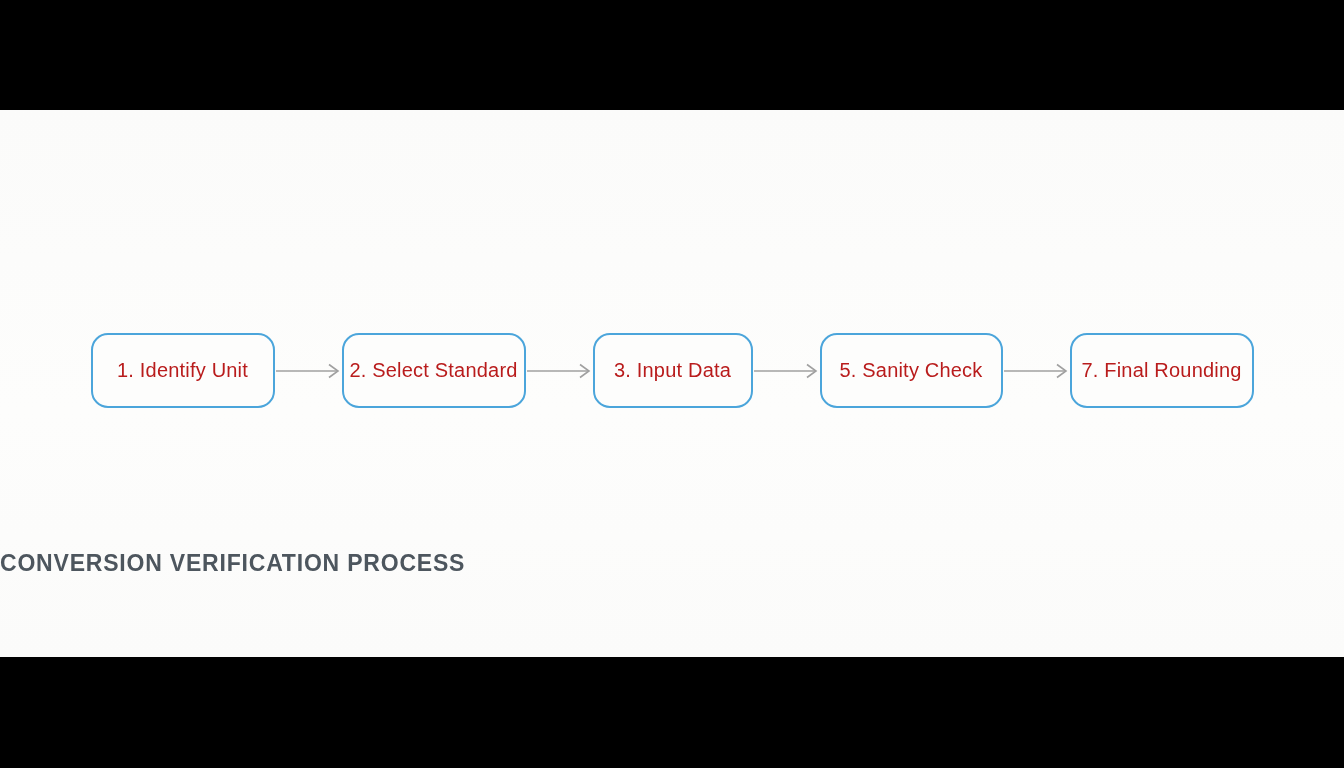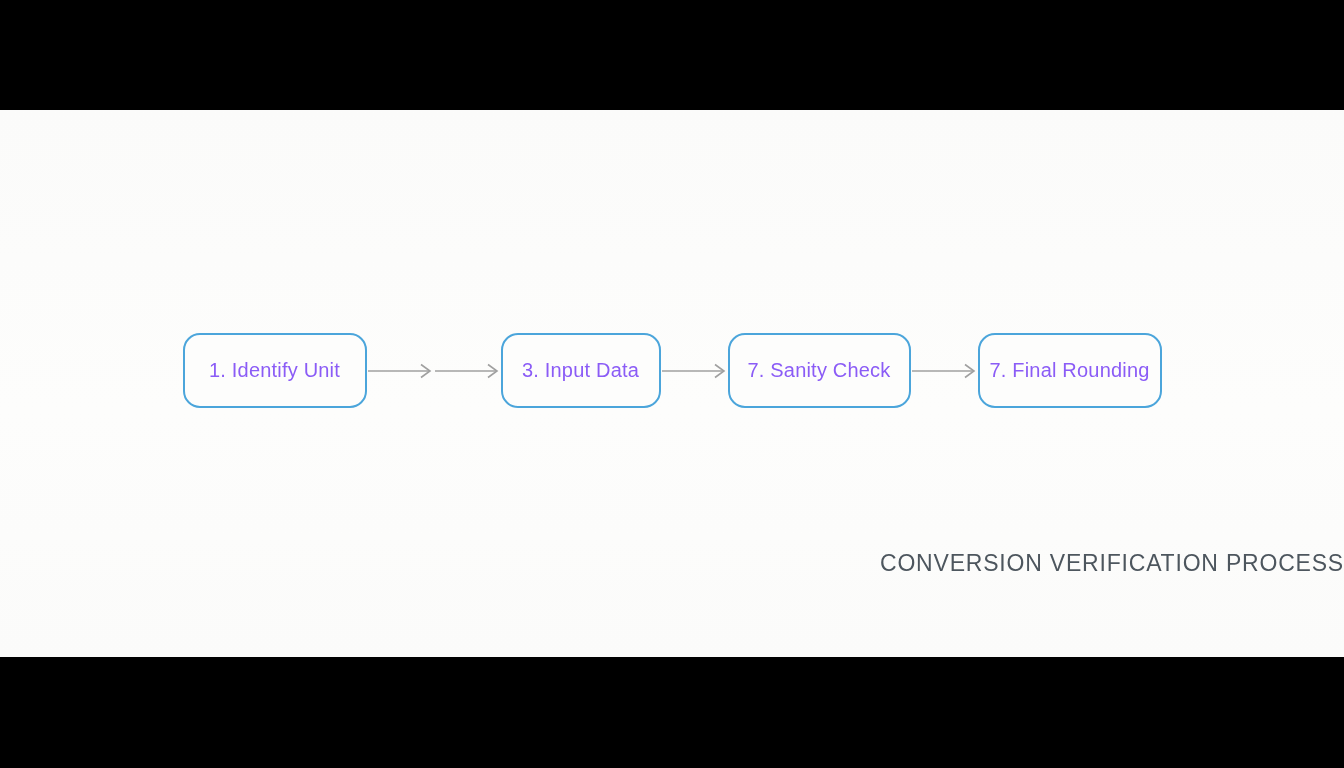--- a/index.html
+++ b/index.html
@@ -42,44 +42,45 @@
   }
   .step-box {
     height: 75px;
     border: 2.5px solid #4BA5DB;
     border-radius: 17px;
     background: #fdfdfc;
     display: flex;
     align-items: center;
     justify-content: center;
     box-sizing: border-box;
-    color: #8b5cf6;
+    color: #b91c1c;
     font-size: 20px;
     letter-spacing: 0.2px;
     white-space: nowrap;
   }
   .step-box.w1 { width: 184px; }
   .step-box.w2 { width: 184px; }
   .step-box.w3 { width: 160px; }
   .step-box.w4 { width: 183px; }
   .step-box.w5 { width: 184px; }
   .arrow {
     width: 67px;
     height: 18px;
     flex: 0 0 auto;
   }
   .title {
     position: absolute;
     left: 0;
     top: 440px;
     width: 1344px;
-    text-align: right;
+    text-align: left;
     color: #4D565E;
     font-size: 23px;
     letter-spacing: 0.8px;
+    font-weight: bold;
   }
 </style>
 </head>
 <body>
 
 <div class="frame">
   <div class="letterbox top"></div>
 
   <div class="canvas">
 
@@ -87,37 +88,40 @@
 
       <div class="step-box w1">
         <span>1. Identify Unit</span>
       </div>
 
       <svg class="arrow" viewBox="0 0 67 18">
         <line x1="1" y1="9" x2="63" y2="9" stroke="#A0A0A0" stroke-width="1.6"></line>
         <polyline points="54,2.5 63,9 54,15.5" fill="none" stroke="#A0A0A0" stroke-width="1.6"></polyline>
       </svg>
 
+      <div class="step-box w2">
+        <span>2. Select Standard</span>
+      </div>
 
       <svg class="arrow" viewBox="0 0 67 18">
         <line x1="1" y1="9" x2="63" y2="9" stroke="#A0A0A0" stroke-width="1.6"></line>
         <polyline points="54,2.5 63,9 54,15.5" fill="none" stroke="#A0A0A0" stroke-width="1.6"></polyline>
       </svg>
 
       <div class="step-box w3">
         <span>3. Input Data</span>
       </div>
 
       <svg class="arrow" viewBox="0 0 67 18">
         <line x1="1" y1="9" x2="63" y2="9" stroke="#A0A0A0" stroke-width="1.6"></line>
         <polyline points="54,2.5 63,9 54,15.5" fill="none" stroke="#A0A0A0" stroke-width="1.6"></polyline>
       </svg>
 
       <div class="step-box w4">
-        <span>7. Sanity Check</span>
+        <span>5. Sanity Check</span>
       </div>
 
       <svg class="arrow" viewBox="0 0 67 18">
         <line x1="1" y1="9" x2="63" y2="9" stroke="#A0A0A0" stroke-width="1.6"></line>
         <polyline points="54,2.5 63,9 54,15.5" fill="none" stroke="#A0A0A0" stroke-width="1.6"></polyline>
       </svg>
 
       <div class="step-box w5">
         <span>7. Final Rounding</span>
       </div>

